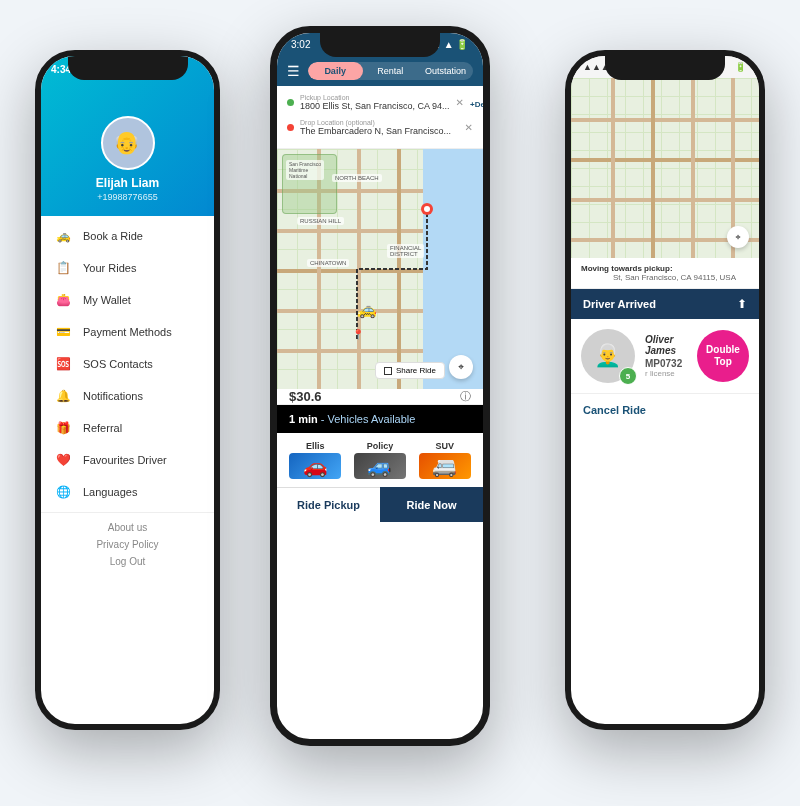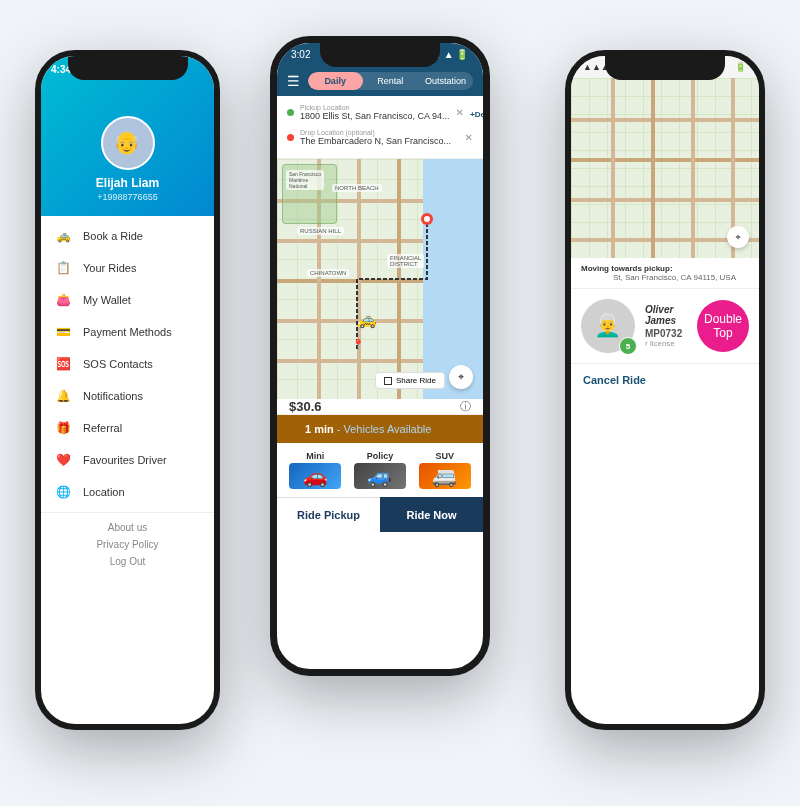--- a/index.html
+++ b/index.html
@@ -51,25 +51,25 @@
       background: #ffffff;
       border: 6px solid #1a1a1a;
       left: 35px;
       top: 50px;
       z-index: 1;
     }
 
     
     .phone-middle {
       width: 220px;
-      height: 640px;
+      height: 720px;
       background: #ffffff;
       border: 7px solid #1a1a1a;
       left: 270px;
-      top: 36px;
+      top: 26px;
       z-index: 3;
     }
 
     
     .phone-right {
       width: 200px;
       height: 680px;
       background: #ffffff;
       border: 6px solid #1a1a1a;
       right: 35px;
@@ -357,22 +357,22 @@
       font-weight: 700;
       color: #333;
     }
 
     .price-info {
       font-size: 11px;
       color: #666;
     }
 
     .vehicles-header {
-      background: #a16207;
-      padding: 8px 28px;
+      background: #000000;
+      padding: 8px 12px;
       font-size: 11px;
       color: white;
     }
 
     .vehicles-header span {
       font-weight: 700;
     }
 
     .vehicles-header .avail {
       color: #aad4f5;
@@ -564,22 +564,22 @@
     .double-tap-badge {
       width: 52px;
       height: 52px;
       border-radius: 50%;
       background: #e91e8c;
       display: flex;
       flex-direction: column;
       align-items: center;
       justify-content: center;
       color: white;
-      font-size: 12px;
-      font-weight: 400;
+      font-size: 10px;
+      font-weight: 700;
       line-height: 1.2;
       text-align: center;
       flex-shrink: 0;
     }
 
     .driver-info {
       flex: 1;
     }
 
     .driver-name {
@@ -685,21 +685,21 @@
       <div class="menu-item">
         <span class="menu-icon">🎁</span>
         <span>Referral</span>
       </div>
       <div class="menu-item">
         <span class="menu-icon">❤️</span>
         <span>Favourites Driver</span>
       </div>
       <div class="menu-item">
         <span class="menu-icon">🌐</span>
-        <span>Location</span>
+        <span>Languages</span>
       </div>
     </div>
 
     <div class="left-footer">
       <div class="footer-link">About us</div>
       <div class="footer-link">Privacy Policy</div>
       <div class="footer-link">Log Out</div>
     </div>
   </div>
 
@@ -790,21 +790,21 @@
       <span class="price-info">ⓘ</span>
     </div>
 
     <div class="vehicles-header">
       <span style="font-weight:700;">1 min</span>
       <span class="avail">- Vehicles Available</span>
     </div>
 
     <div class="vehicle-list">
       <div class="vehicle-item">
-        <div class="vehicle-name">Mini</div>
+        <div class="vehicle-name">Ellis</div>
         <div class="vehicle-img car-blue">🚗</div>
       </div>
       <div class="vehicle-item">
         <div class="vehicle-name">Policy</div>
         <div class="vehicle-img car-dark">🚙</div>
       </div>
       <div class="vehicle-item">
         <div class="vehicle-name">SUV</div>
         <div class="vehicle-img car-orange">🚐</div>
       </div>
@@ -837,20 +837,24 @@
         <div class="map-road-v" style="left:160px; top:0; height:100%; background:#d4b896;"></div>
       </div>
       <div class="right-compass">⌖</div>
     </div>
 
     <div class="map-address-bar">
       <div style="color:#333; font-size:8px; font-weight:600;">Moving towards pickup:</div>
       <div style="color:#666; font-size:8px;padding-left:32px;">St, San Francisco, CA 94115, USA</div>
     </div>
 
+    <div class="driver-arrived-bar">
+      <span class="driver-arrived-text">Driver Arrived</span>
+      <span class="share-icon" style="font-size:12px;">⬆</span>
+    </div>
 
     <div class="driver-card">
       <div class="driver-avatar">
         <span>👨‍🦳</span>
         <div class="rating-badge">
           <span>5</span>
         </div>
       </div>
 
       <div class="driver-info">

